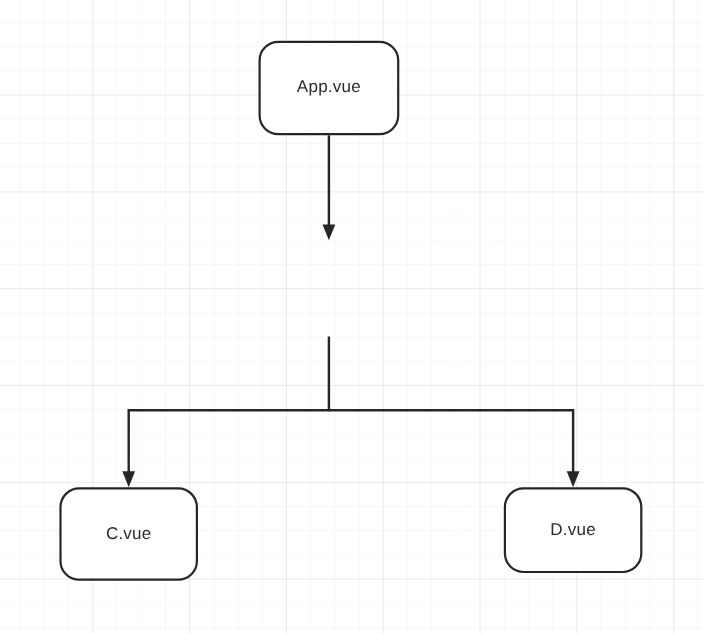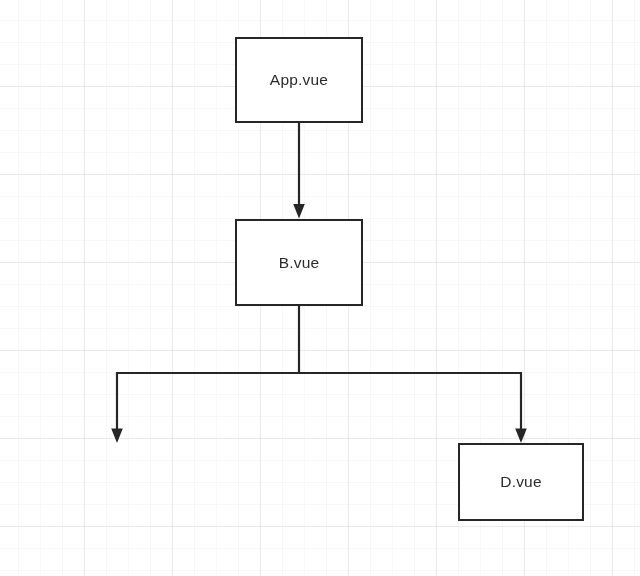--- a/index.html
+++ b/index.html
@@ -28,21 +28,21 @@
     top: 0;
     width: 640px;
     height: 576px;
     pointer-events: none;
   }
   .node {
     position: absolute;
     box-sizing: border-box;
     background: #ffffff;
     border: 2.2px solid #262626;
-    border-radius: 0;
+    border-radius: 18px;
     display: flex;
     align-items: center;
     justify-content: center;
   }
   .node-label {
     font-size: 15.5px;
     color: #2b2b2b;
     letter-spacing: 0.2px;
     line-height: 1;
     white-space: nowrap;
@@ -73,22 +73,22 @@
     <g>
       <path d="M 299 373 L 521 373 L 521 429" fill="none" stroke="#262626" stroke-width="2.2" stroke-linecap="butt" stroke-linejoin="miter"></path>
       <polygon points="515.2,428.5 526.8,428.5 521,443" fill="#262626"></polygon>
     </g>
   </svg>
 
   <div class="node" style="left:235px; top:37px; width:128px; height:86px;">
     <span class="node-label">App.vue</span>
   </div>
 
-  <div class="node" style="left:235px; top:219px; width:128px; height:87px;">
-    <span class="node-label">B.vue</span>
+
+  <div class="node" style="left:54px; top:443px; width:126px; height:85px;">
+    <span class="node-label">C.vue</span>
   </div>
-
 
   <div class="node" style="left:458px; top:443px; width:126px; height:78px;">
     <span class="node-label">D.vue</span>
   </div>
 
 </div>
 
 </body></html>

